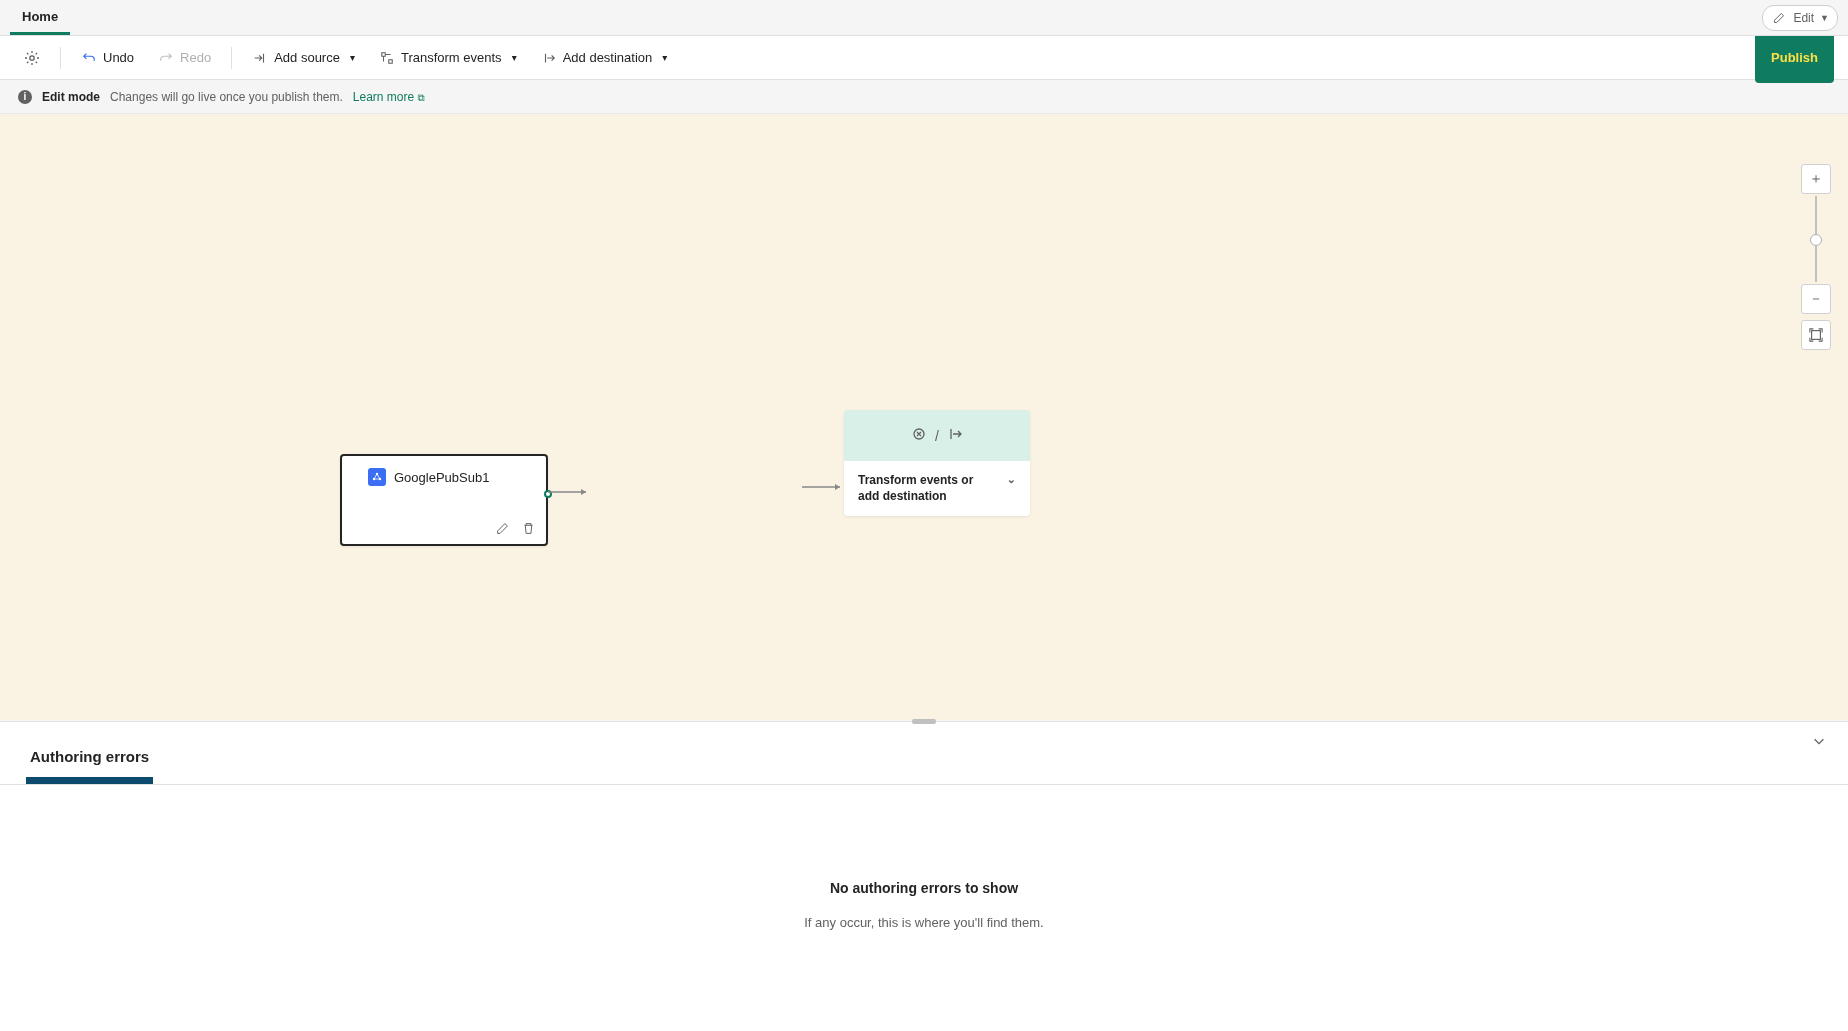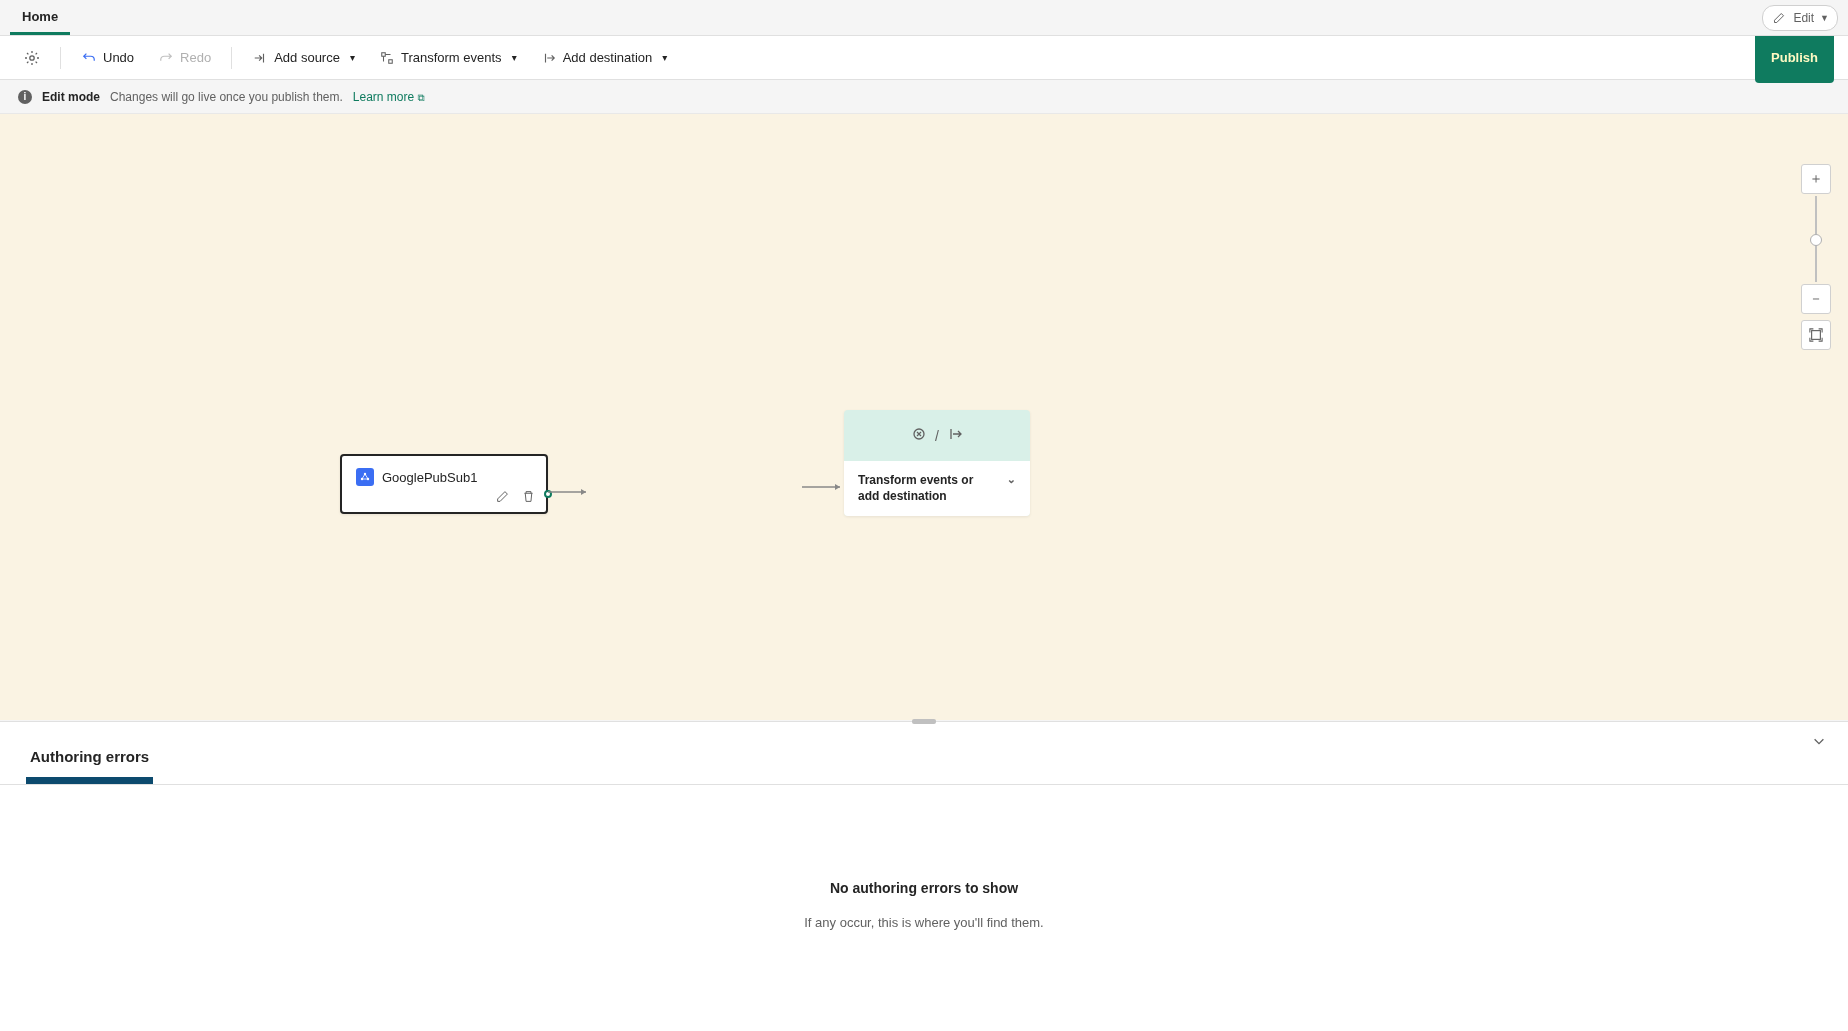--- a/index.html
+++ b/index.html
@@ -8,42 +8,42 @@
 
 .tab-bar { height: 36px; background: #f5f5f5; display: flex; align-items: flex-end; padding-left: 10px; position: relative; border-bottom: 1px solid #e0e0e0; }
 .tab { padding: 8px 12px; font-size: 13px; font-weight: 600; color: #242424; border-bottom: 3px solid #0f7b5f; cursor: pointer; }
 .edit-dropdown { position: absolute; right: 10px; top: 5px; display: flex; align-items: center; gap: 6px; border: 1px solid #d0d0d0; border-radius: 12px; padding: 4px 8px; background: #fff; font-size: 12px; color: #616161; cursor: pointer; }
 
 
 .toolbar { height: 44px; background: #fff; display: flex; align-items: center; padding: 0 14px; border-bottom: 1px solid #e0e0e0; gap: 4px; }
 .toolbar-btn { display: flex; align-items: center; gap: 6px; padding: 6px 10px; font-size: 13px; color: #242424; cursor: pointer; border-radius: 3px; }
 .toolbar-btn.disabled { color: #b0b0b0; cursor: default; }
 .toolbar-sep { width: 1px; height: 22px; background: #e0e0e0; margin: 0 6px; }
-.publish-btn { margin-left: auto; background: #0f7b5f; color: #fef9c3; padding: 18px 16px; border-radius: 4px; font-size: 13px; font-weight: 600; cursor: pointer; }
+.publish-btn { margin-left: auto; background: #0f7b5f; color: #fde047; padding: 18px 16px; border-radius: 4px; font-size: 13px; font-weight: 600; cursor: pointer; }
 .chevron-down { font-size: 10px; margin-left: 4px; }
 
 
 .info-bar { height: 34px; background: #f5f5f5; display: flex; align-items: center; padding: 0 18px; font-size: 12px; border-bottom: 1px solid #e8e8e8; gap: 10px; }
 .info-bar .mode { font-weight: 600; color: #242424; }
 .info-bar .msg { color: #616161; }
 .info-bar .learn { color: #0f7b5f; cursor: pointer; }
 .info-icon { width: 14px; height: 14px; border-radius: 50%; background: #616161; color: #fff; display: flex; align-items: center; justify-content: center; font-size: 10px; font-weight: bold; }
 
 
 .canvas { position: relative; background: #faf3e3; height: 606px; width: 100%; overflow: hidden; }
 .canvas-controls { position: absolute; right: 16px; top: 50px; width: 32px; display: flex; flex-direction: column; align-items: center; gap: 0; }
 .canvas-ctrl-btn { width: 30px; height: 30px; background: #fff; border: 1px solid #d0d0d0; border-radius: 3px; display: flex; align-items: center; justify-content: center; cursor: pointer; color: #616161; font-size: 14px; }
 .slider-track { width: 2px; height: 86px; background: #c0c0c0; position: relative; margin: 2px 0; }
 .slider-thumb { width: 12px; height: 12px; border-radius: 50%; background: #fff; border: 1px solid #b0b0b0; position: absolute; left: -5px; top: 38px; }
 .canvas-ctrl-btn + .canvas-ctrl-btn { margin-top: 4px; }
 
 
 .node { position: absolute; background: #fff; border: 1px solid #c8c8c8; border-radius: 4px; box-shadow: 0 1px 3px rgba(0,0,0,0.08); }
 .node.selected { border: 2px solid #242424; }
-.source-node { left: 340px; top: 340px; width: 208px; height: 60px; padding: 12px 14px; }
+.source-node { left: 340px; top: 340px; width: 208px; height: 92px; padding: 12px 26px; }
 .source-node .title-row { display: flex; align-items: center; gap: 8px; font-size: 13px; font-weight: 400; color: #242424; }
 .source-node .actions { position: absolute; right: 10px; bottom: 8px; display: flex; gap: 10px; color: #616161; }
 .google-icon { width: 18px; height: 18px; background: #3b6ef3; border-radius: 3px; display: flex; align-items: center; justify-content: center; color: #fff; font-size: 10px; }
 
 .stream-node { left: 594px; top: 342px; width: 208px; padding: 10px 14px 14px; }
 .stream-node .title { font-size: 13px; font-weight: 600; color: #242424; margin-bottom: 8px; }
 .stream-pill { background: #d9f0e8; border-radius: 12px; padding: 4px 10px; font-size: 11px; color: #0f7b5f; display: inline-flex; align-items: center; gap: 4px; max-width: 160px; overflow: hidden; white-space: nowrap; }
 
 .dest-node { left: 844px; top: 296px; width: 186px; background: #d9f0e8; border: none; }
 .dest-node .icon-row { display: flex; align-items: center; justify-content: center; gap: 8px; padding: 16px 0; color: #616161; font-size: 14px; }

